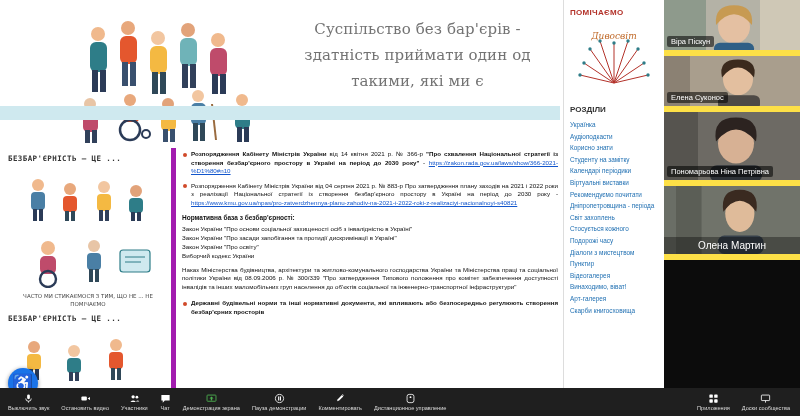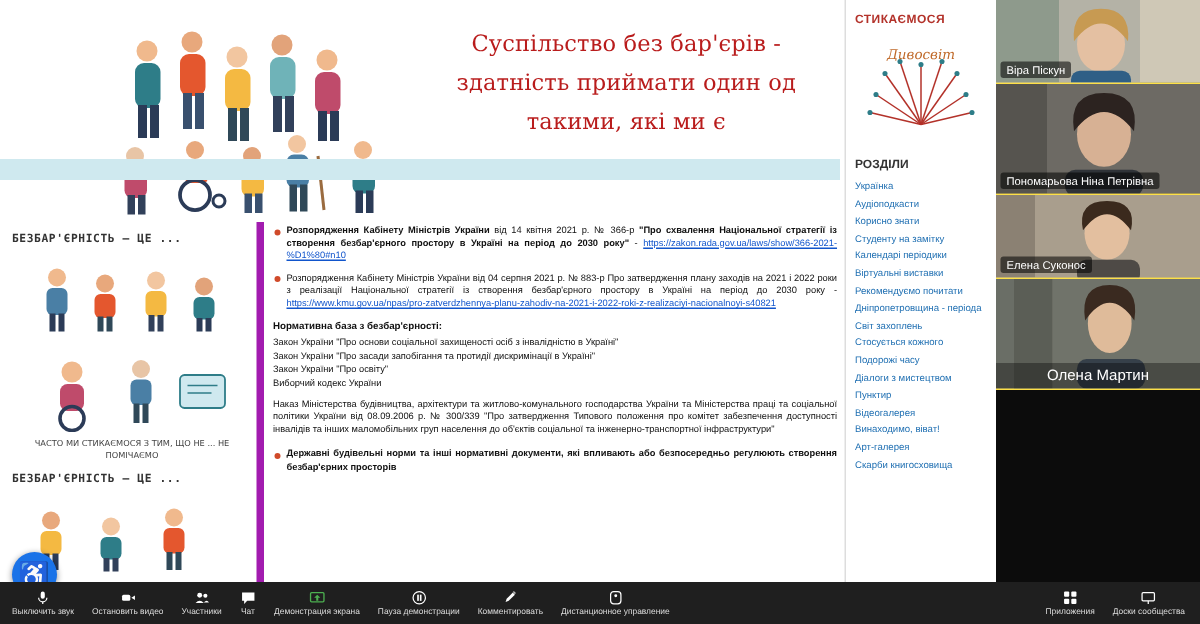--- a/index.html
+++ b/index.html
@@ -32,21 +32,21 @@
     overflow: hidden;
   }
   .hero-illustration {
     position: absolute; left: 70px; top: 4px;
     width: 210px; height: 140px;
   }
   .hero-text {
     position: absolute;
     left: 280px; top: 16px;
     width: 275px;
-    color: #b91c1c;
+    color: #737373;
     font-family: "DejaVu Serif", serif;
     font-size: 15px;
     line-height: 26px;
     text-align: center;
     letter-spacing: .1px;
   }
   .hero-underline {
     position: absolute; left: 0; top: 106px;
     width: 560px; height: 14px;
     background: #cfe9ef;
@@ -153,21 +153,21 @@
   .rail {
     position: absolute;
     left: 664px; top: 0;
     width: 136px; height: 388px;
     background: #0c0c0c;
   }
   .tile {
     position: relative;
     width: 136px;
     overflow: hidden;
-    border-bottom: 1px solid #fde047;
+    border-bottom: 6px solid #fde047;
   }
   .tile .name {
     position: absolute;
     left: 3px; bottom: 3px;
     font-size: 7.5px;
     color: #fff;
     background: rgba(0,0,0,.55);
     padding: 1px 4px;
     border-radius: 2px;
     max-width: 128px;
@@ -468,21 +468,21 @@
       <div class="doc-li">Виборчий кодекс України</div>
 
       <div class="doc-p" style="margin-top:6px;">Наказ Міністерства будівництва, архітектури та житлово-комунального господарства України та Міністерства праці та соціальної політики України від 08.09.2006 р. № 300/339 "Про затвердження Типового положення про комітет забезпечення доступності інвалідів та інших маломобільних груп населення до об'єктів соціальної та інженерно-транспортної інфраструктури"</div>
 
       <div class="doc-p bullet" style="margin-top:8px;">
         <span class="b">Державні будівельні норми та інші нормативні документи, які впливають або безпосередньо регулюють створення безбар'єрних просторів</span>
       </div>
     </div>
 
     <div class="site-nav">
-      <div class="sn-title">СТИКАЄМОСЯ</div>
+      <div class="sn-title">ПОМІЧАЄМО</div>
       <div class="sn-logo">
         <svg class="svgfull" viewBox="0 0 88 74" xmlns="http://www.w3.org/2000/svg">
           <rect width="88" height="74" fill="#ffffff"></rect>
           <g stroke="#b3322a" stroke-width="1" fill="none">
             <line x1="44" y1="60" x2="44" y2="20"></line>
             <line x1="44" y1="60" x2="20" y2="26"></line>
             <line x1="44" y1="60" x2="68" y2="26"></line>
             <line x1="44" y1="60" x2="14" y2="40"></line>
             <line x1="44" y1="60" x2="74" y2="40"></line>
             <line x1="44" y1="60" x2="30" y2="18"></line>
@@ -537,42 +537,42 @@
         <rect x="0" y="0" width="42" height="56" fill="#8e9a8c"></rect>
         <rect x="96" y="0" width="40" height="56" fill="#cfc8b6"></rect>
         <ellipse cx="70" cy="30" rx="16" ry="19" fill="#e4c0a2"></ellipse>
         <path d="M52 28 q18 -24 36 0 q2 -22 -18 -22 q-20 0 -18 22z" fill="#c79a52"></path>
         <rect x="50" y="48" width="40" height="14" rx="6" fill="#2f5f86"></rect>
       </svg>
       <div class="name">Віра Піскун</div>
     </div>
 
 
+    <div class="tile" style="height:56px;background:#a79d8e;">
+      <svg class="svgfull" viewBox="0 0 136 56" preserveAspectRatio="none" xmlns="http://www.w3.org/2000/svg">
+        <rect width="136" height="56" fill="#a99e8d"></rect>
+        <rect x="0" y="0" width="26" height="56" fill="#8b8173"></rect>
+        <ellipse cx="74" cy="26" rx="15" ry="18" fill="#e3bf9f"></ellipse>
+        <path d="M58 24 q16 -22 32 0 q4 -20 -16 -20 q-20 0 -16 20z" fill="#3b2a1d"></path>
+        <rect x="54" y="44" width="42" height="16" rx="6" fill="#4e4a46"></rect>
+      </svg>
+      <div class="name">Елена Суконос</div>
+    </div>
+
     <div class="tile" style="height:74px;background:#5d5b57;">
       <svg class="svgfull" viewBox="0 0 136 74" preserveAspectRatio="none" xmlns="http://www.w3.org/2000/svg">
         <rect width="136" height="74" fill="#6d6a64"></rect>
         <rect x="0" y="0" width="34" height="74" fill="#56544f"></rect>
         <ellipse cx="72" cy="34" rx="18" ry="22" fill="#d7b194"></ellipse>
         <path d="M52 32 q20 -26 40 0 q4 -26 -20 -26 q-24 0 -20 26z" fill="#2c2320"></path>
         <rect x="46" y="58" width="52" height="18" rx="7" fill="#2f3338"></rect>
       </svg>
       <div class="name">Пономарьова Ніна Петрівна</div>
     </div>
 
-    <div class="tile" style="height:56px;background:#a79d8e;">
-      <svg class="svgfull" viewBox="0 0 136 56" preserveAspectRatio="none" xmlns="http://www.w3.org/2000/svg">
-        <rect width="136" height="56" fill="#a99e8d"></rect>
-        <rect x="0" y="0" width="26" height="56" fill="#8b8173"></rect>
-        <ellipse cx="74" cy="26" rx="15" ry="18" fill="#e3bf9f"></ellipse>
-        <path d="M58 24 q16 -22 32 0 q4 -20 -16 -20 q-20 0 -16 20z" fill="#3b2a1d"></path>
-        <rect x="54" y="44" width="42" height="16" rx="6" fill="#4e4a46"></rect>
-      </svg>
-      <div class="name">Елена Суконос</div>
-    </div>
-
     <div class="tile big" style="height:74px;background:#6a6e66;padding-left:12px;">
       <svg class="svgfull" viewBox="0 0 136 74" preserveAspectRatio="none" xmlns="http://www.w3.org/2000/svg">
         <rect width="136" height="74" fill="#70736a"></rect>
         <rect x="0" y="0" width="28" height="74" fill="#5b5e56"></rect>
         <ellipse cx="70" cy="30" rx="16" ry="20" fill="#dfbb9a"></ellipse>
         <path d="M52 28 q18 -24 36 0 q4 -24 -18 -24 q-22 0 -18 24z" fill="#3a2a20"></path>
         <rect x="46" y="54" width="50" height="20" rx="7" fill="#36404a"></rect>
       </svg>
       <div class="name">Олена Мартин</div>
     </div>

